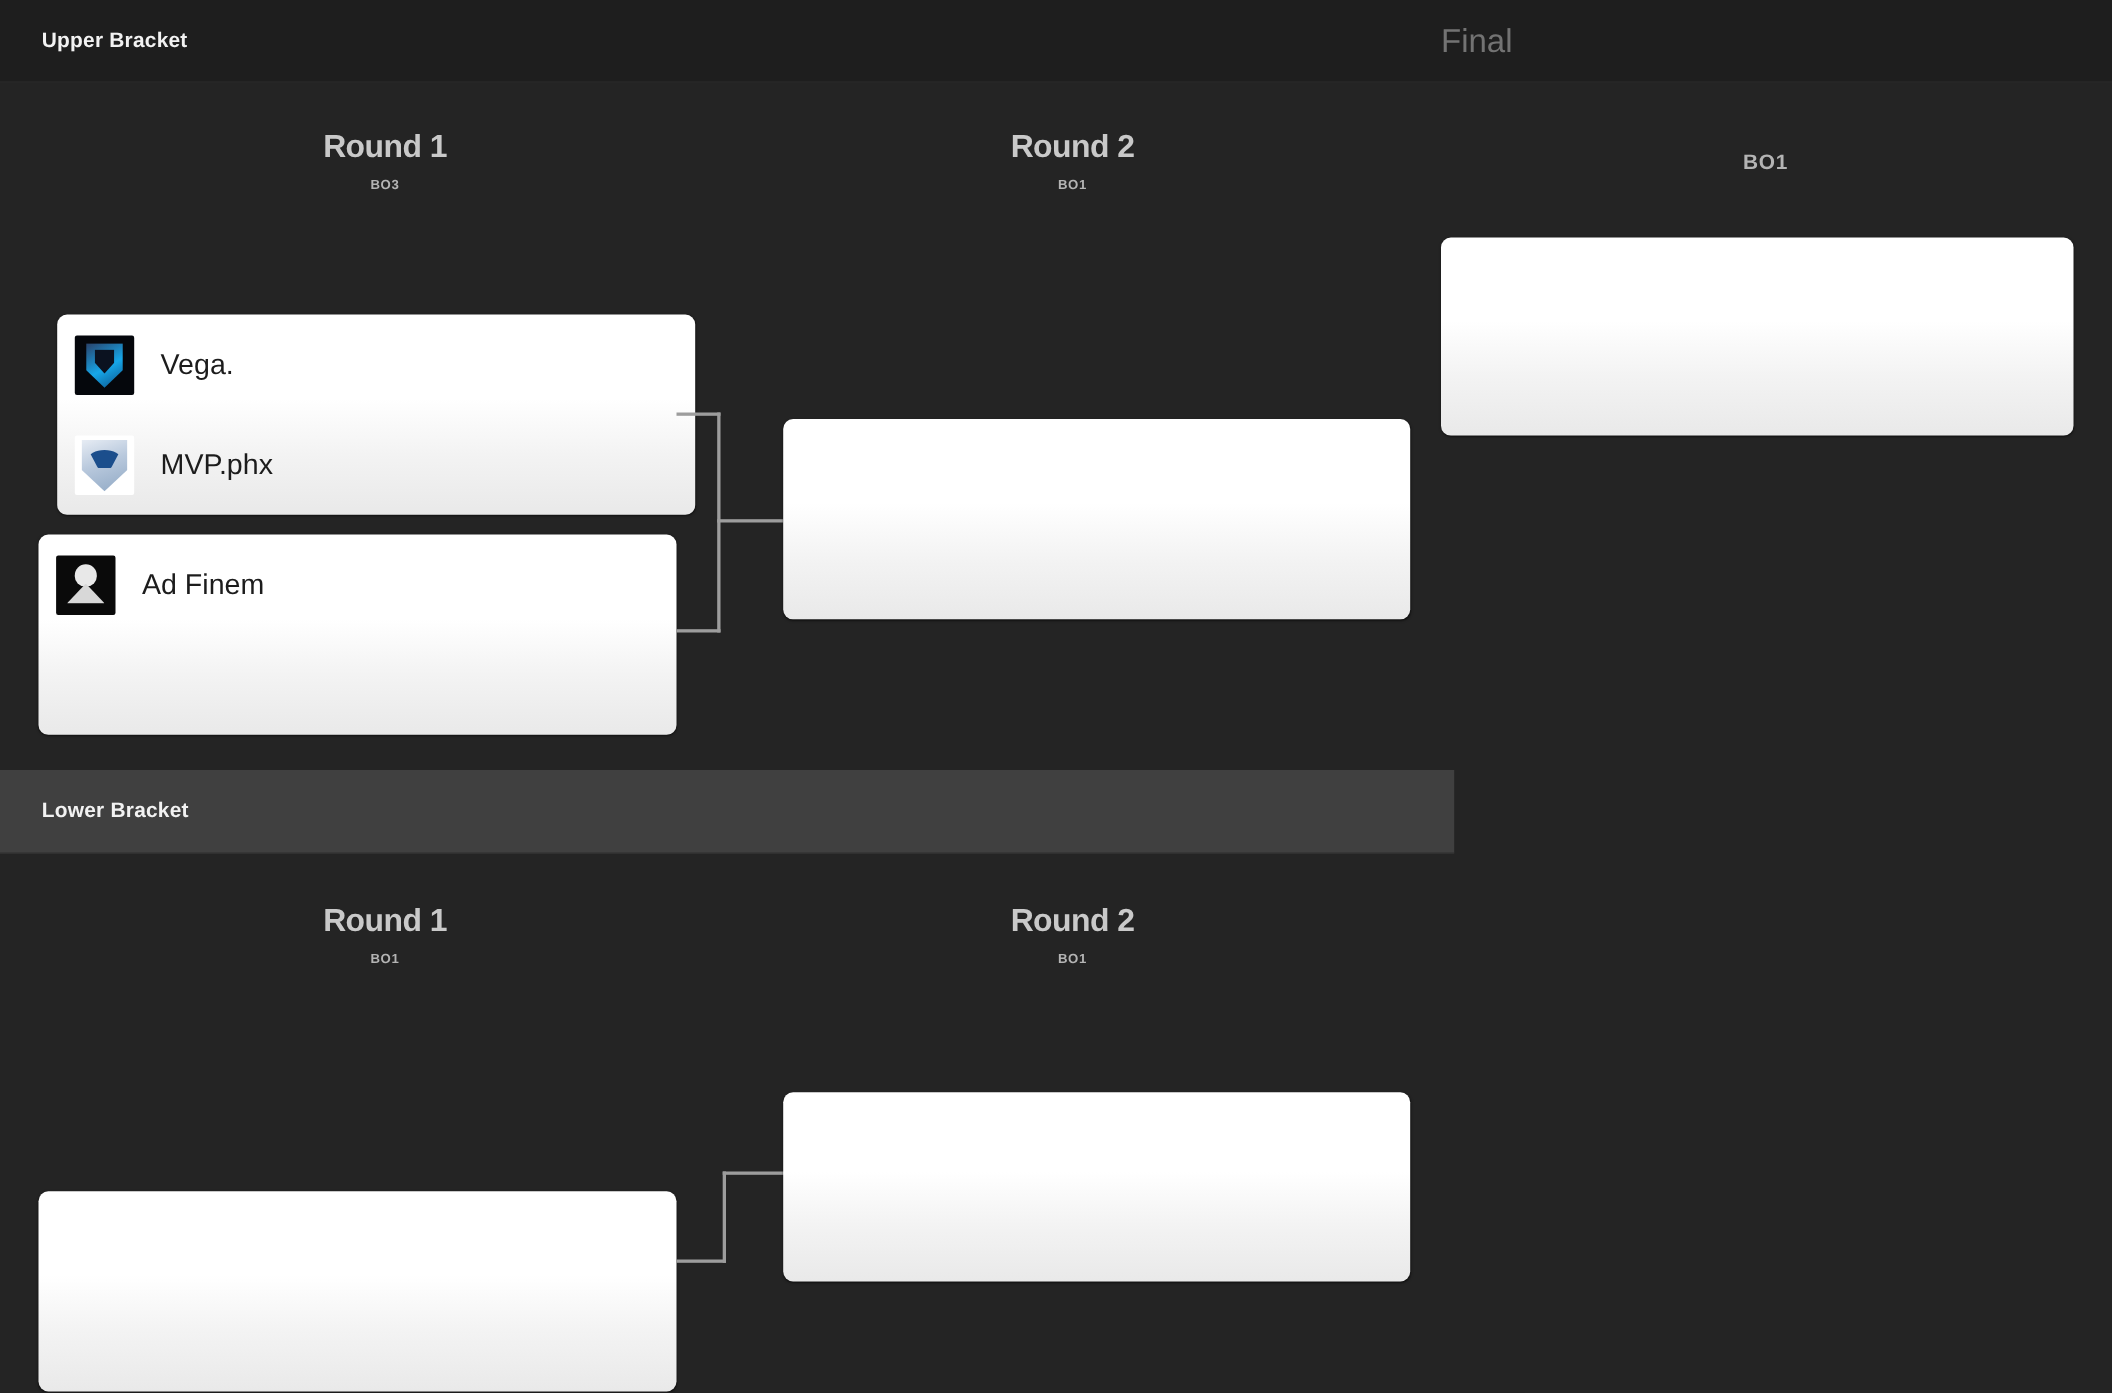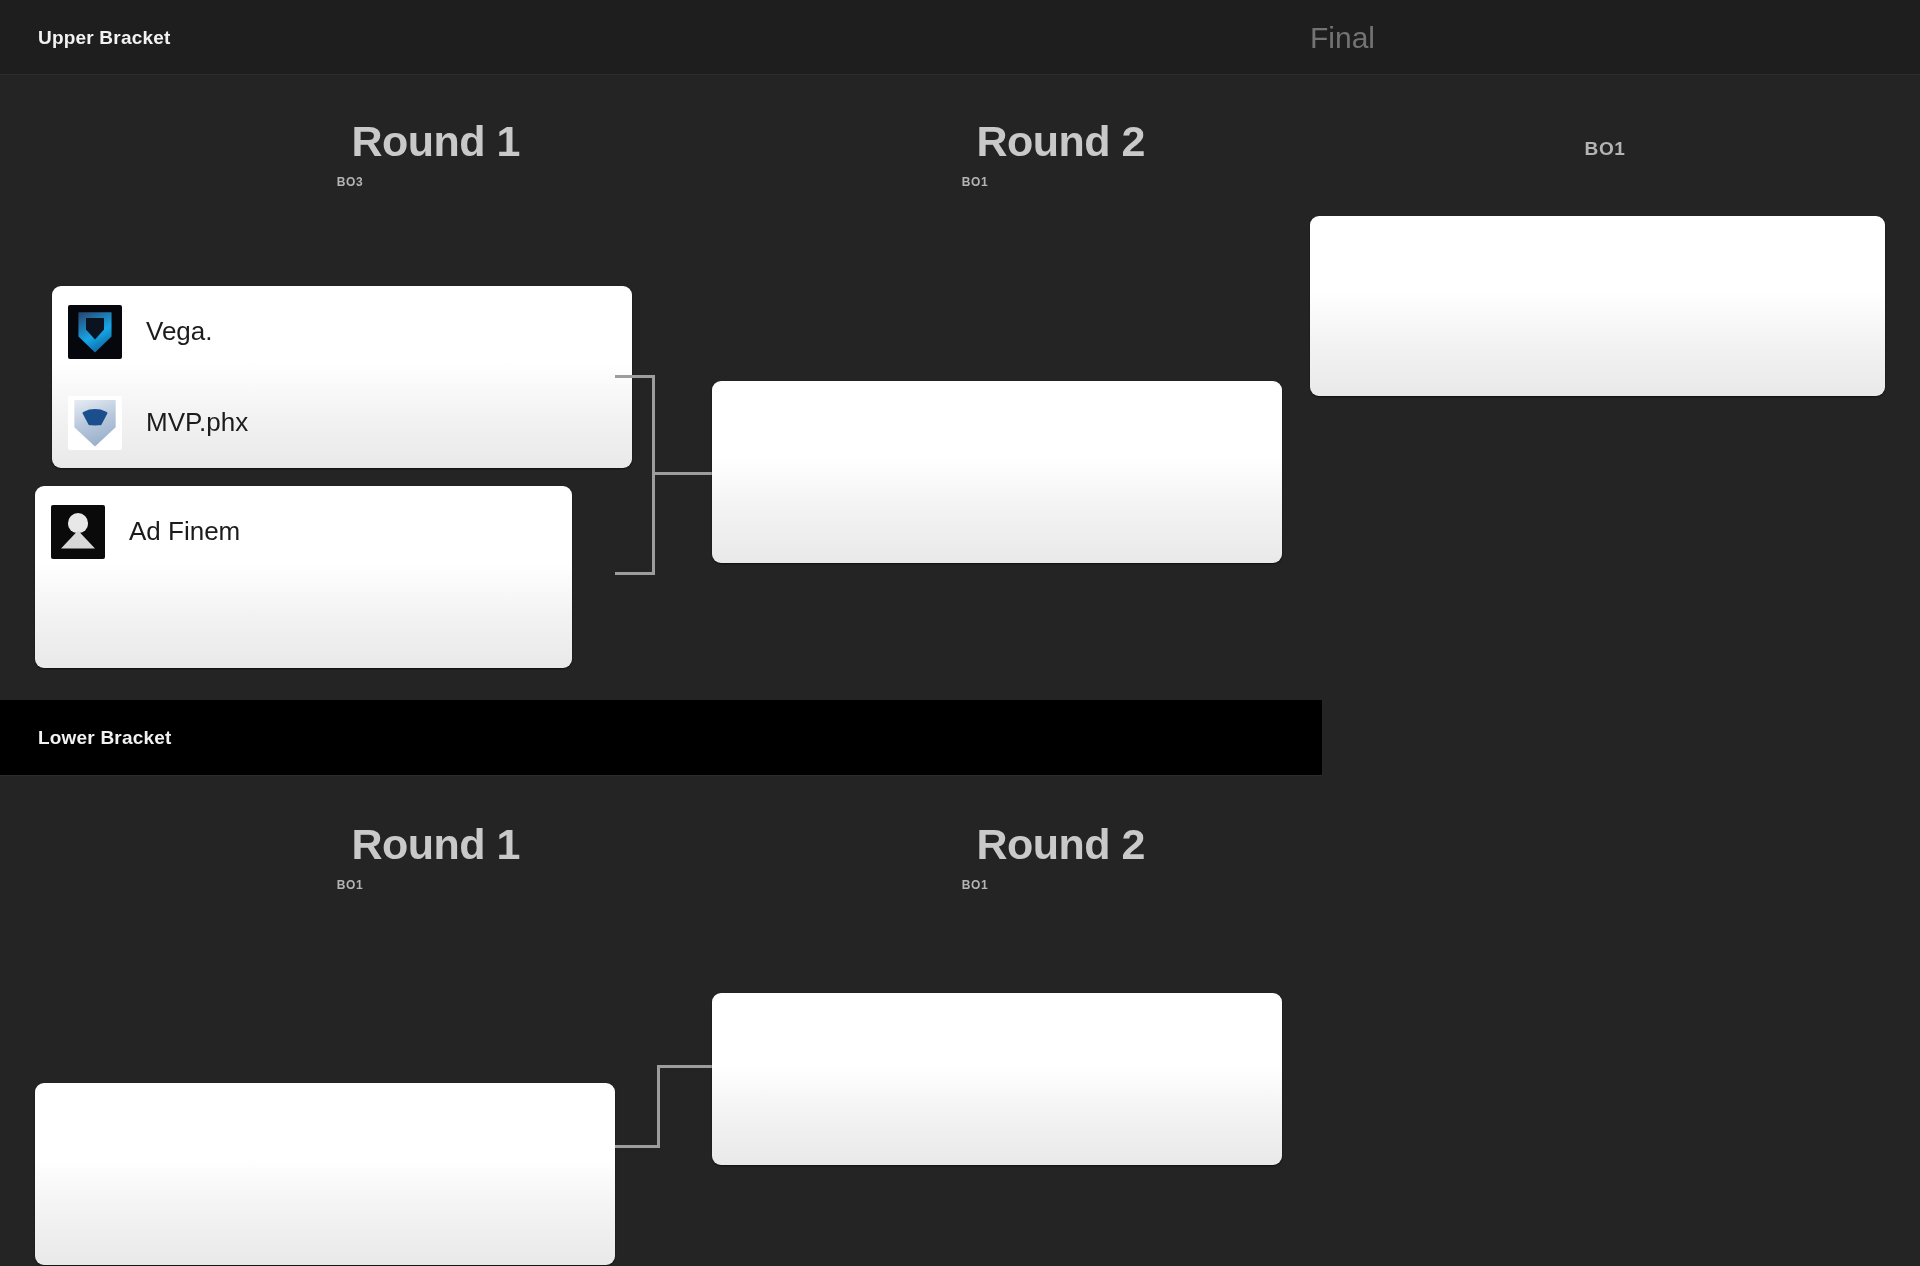--- a/index.html
+++ b/index.html
@@ -22,21 +22,21 @@
     background: #1e1e1e;
     box-shadow: inset 0 -1px 0 #2c2c2c;
   }
   .band-upper {
     left: 0; top: 0;
     width: 1920px; height: 75px;
   }
   .band-lower {
     left: 0; top: 700px;
     width: 1322px; height: 76px;
-    background: #000000;
+    background: #404040;
   }
   .band-title {
     position: absolute;
     left: 38px;
     top: 50%;
     transform: translateY(-50%);
     font-size: 19px;
     font-weight: bold;
     color: #f2f2f2;
     letter-spacing: 0.2px;
@@ -53,27 +53,26 @@
     white-space: nowrap;
   }
 
   
   .round-head {
     position: absolute;
     text-align: center;
     width: 340px;
   }
   .round-name {
-    font-size: 43px;
+    font-size: 29px;
     font-weight: bold;
     color: #c9c9c9;
     line-height: 1.0;
     letter-spacing: -0.5px;
     white-space: nowrap;
-    text-align: right;
   }
   .round-bo {
     margin-top: 12px;
     font-size: 12px;
     font-weight: bold;
     color: #b4b4b4;
     letter-spacing: 0.6px;
     white-space: nowrap;
   }
   .round-bo.small {
@@ -230,21 +229,21 @@
     <span class="team-name">Vega.</span>
   </div>
   <div class="team-row">
     <span class="team-logo logo-mvp">
         <span class="shield"></span>
       </span>
     <span class="team-name">MVP.phx</span>
   </div>
 </div>
 
-<div class="match-card" style="left:35px; top:486px; width:537px; height:182px;text-decoration:underline;">
+<div class="match-card" style="left:35px; top:486px; width:580px; height:182px;text-decoration:underline;">
   <div class="team-row">
     <span class="team-logo logo-adfinem">
         <span class="skull"></span>
         <span class="body"></span>
       </span>
     <span class="team-name">Ad Finem</span>
   </div>
 </div>
 
 <div class="connector conn-h" style="left:615px; top:375px; width:40px;"></div>

